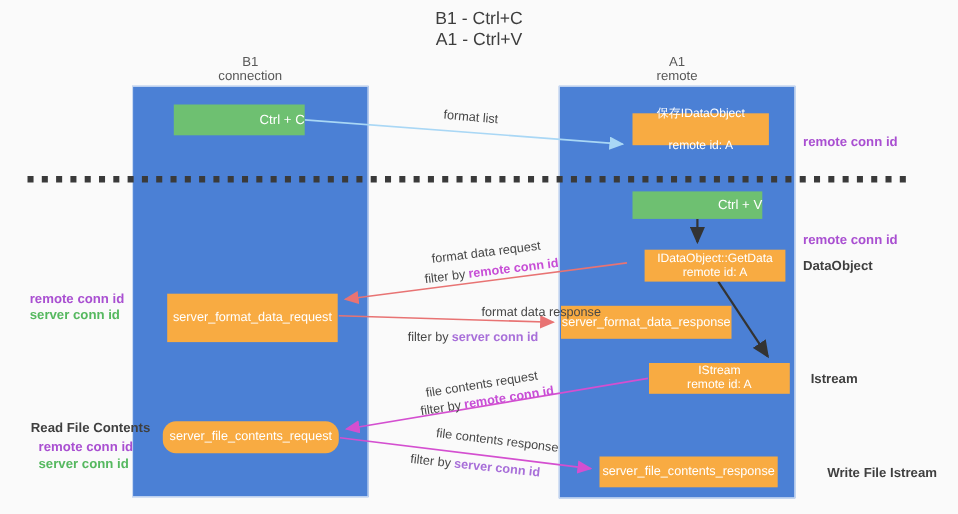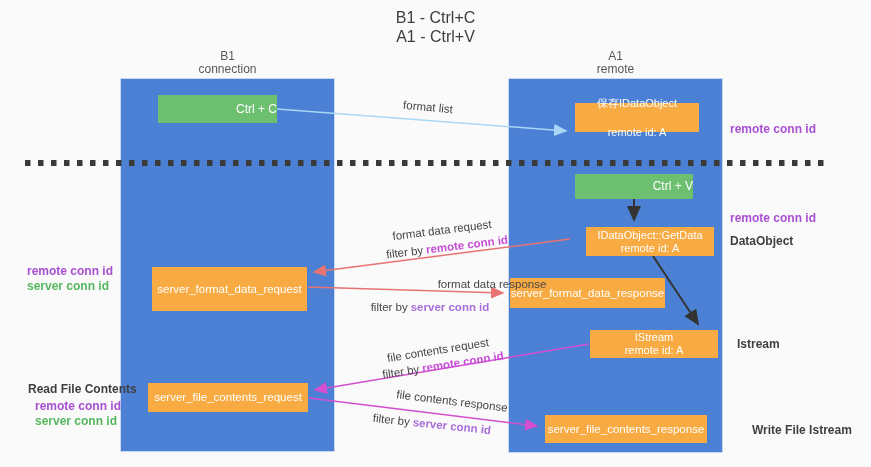--- a/index.html
+++ b/index.html
@@ -135,21 +135,21 @@
 
   <div class="box orange" style="left:510px;top:278px;width:155px;height:30px;">
     <span>server_format_data_response</span>
   </div>
 
   <div class="box orange" style="left:590px;top:330px;width:128px;height:28px;">
     <span class="l2">IStream</span>
     <span class="l2">remote id: A</span>
   </div>
 
-  <div class="box orange" style="left:148px;top:383px;width:160px;height:29px;">
+  <div class="box orange" style="left:148px;top:383px;width:160px;height:29px;border-radius:12px;">
     <span>server_file_contents_request</span>
   </div>
 
   <div class="box orange" style="left:545px;top:415px;width:162px;height:28px;">
     <span>server_file_contents_response</span>
   </div>
 
   <div class="flabel" style="left:428px;top:107px;transform:translate(-50%,-50%) rotate(5deg);">
     <span>format list</span>
   </div>

